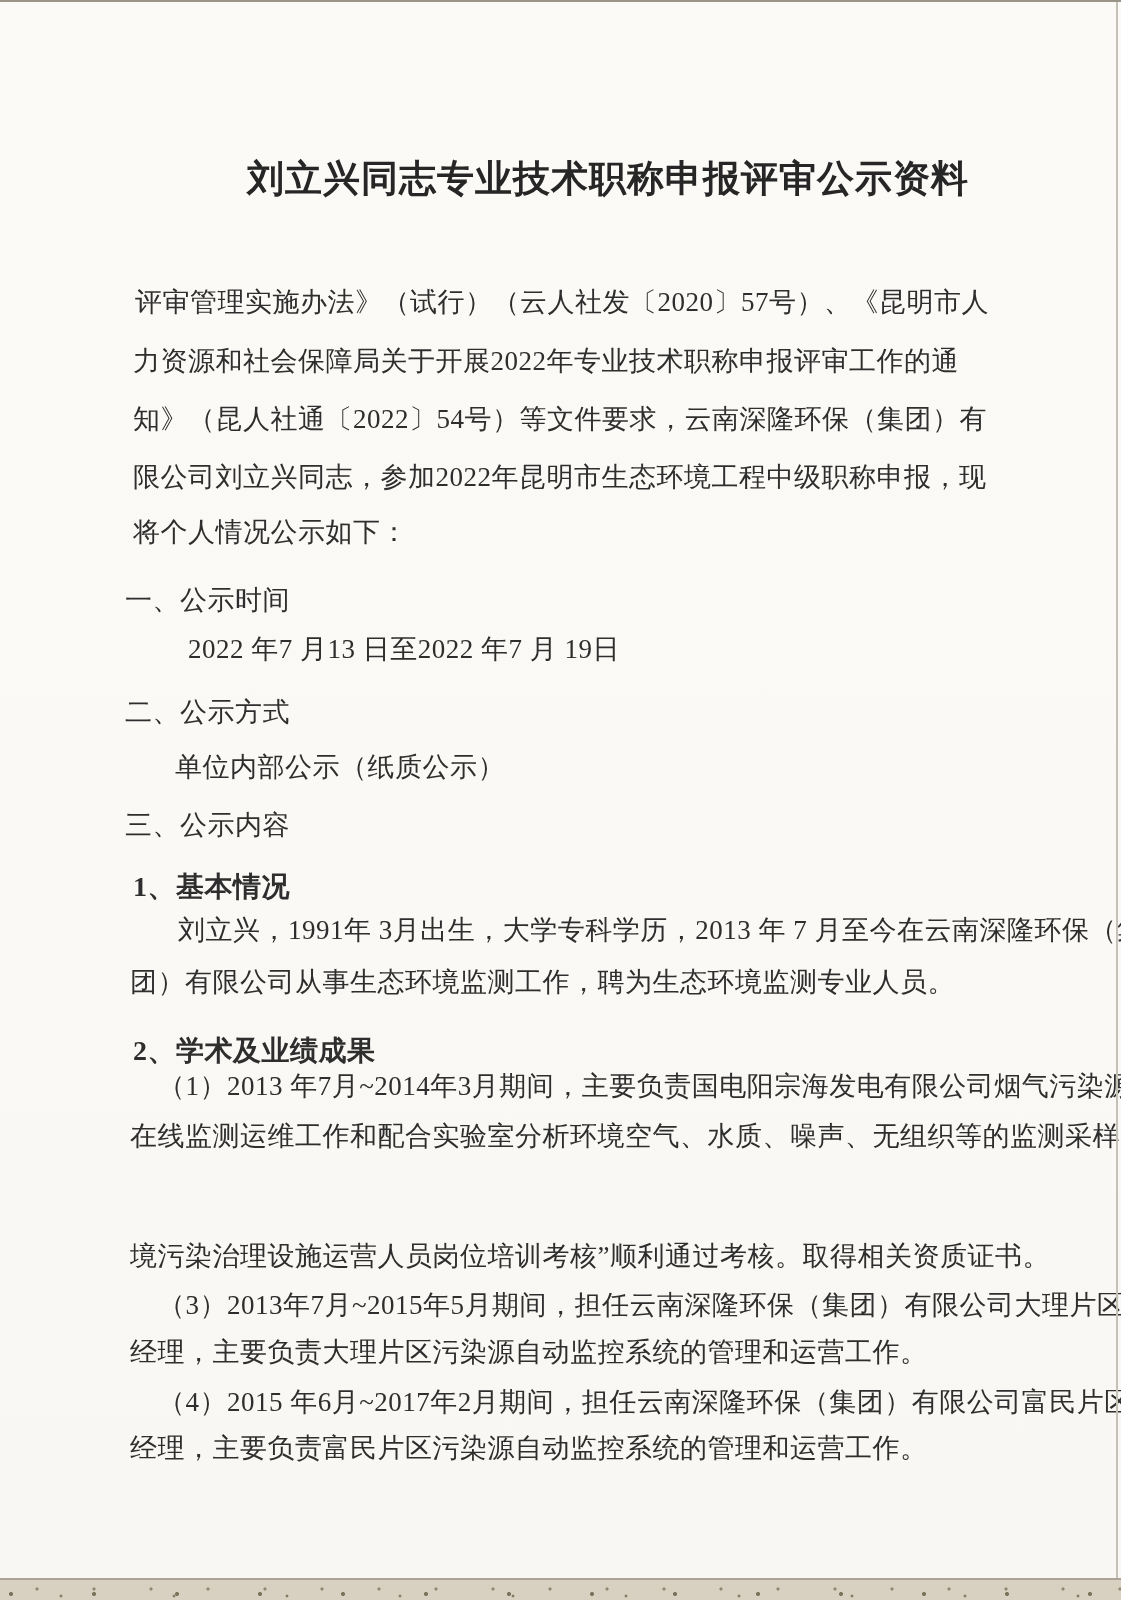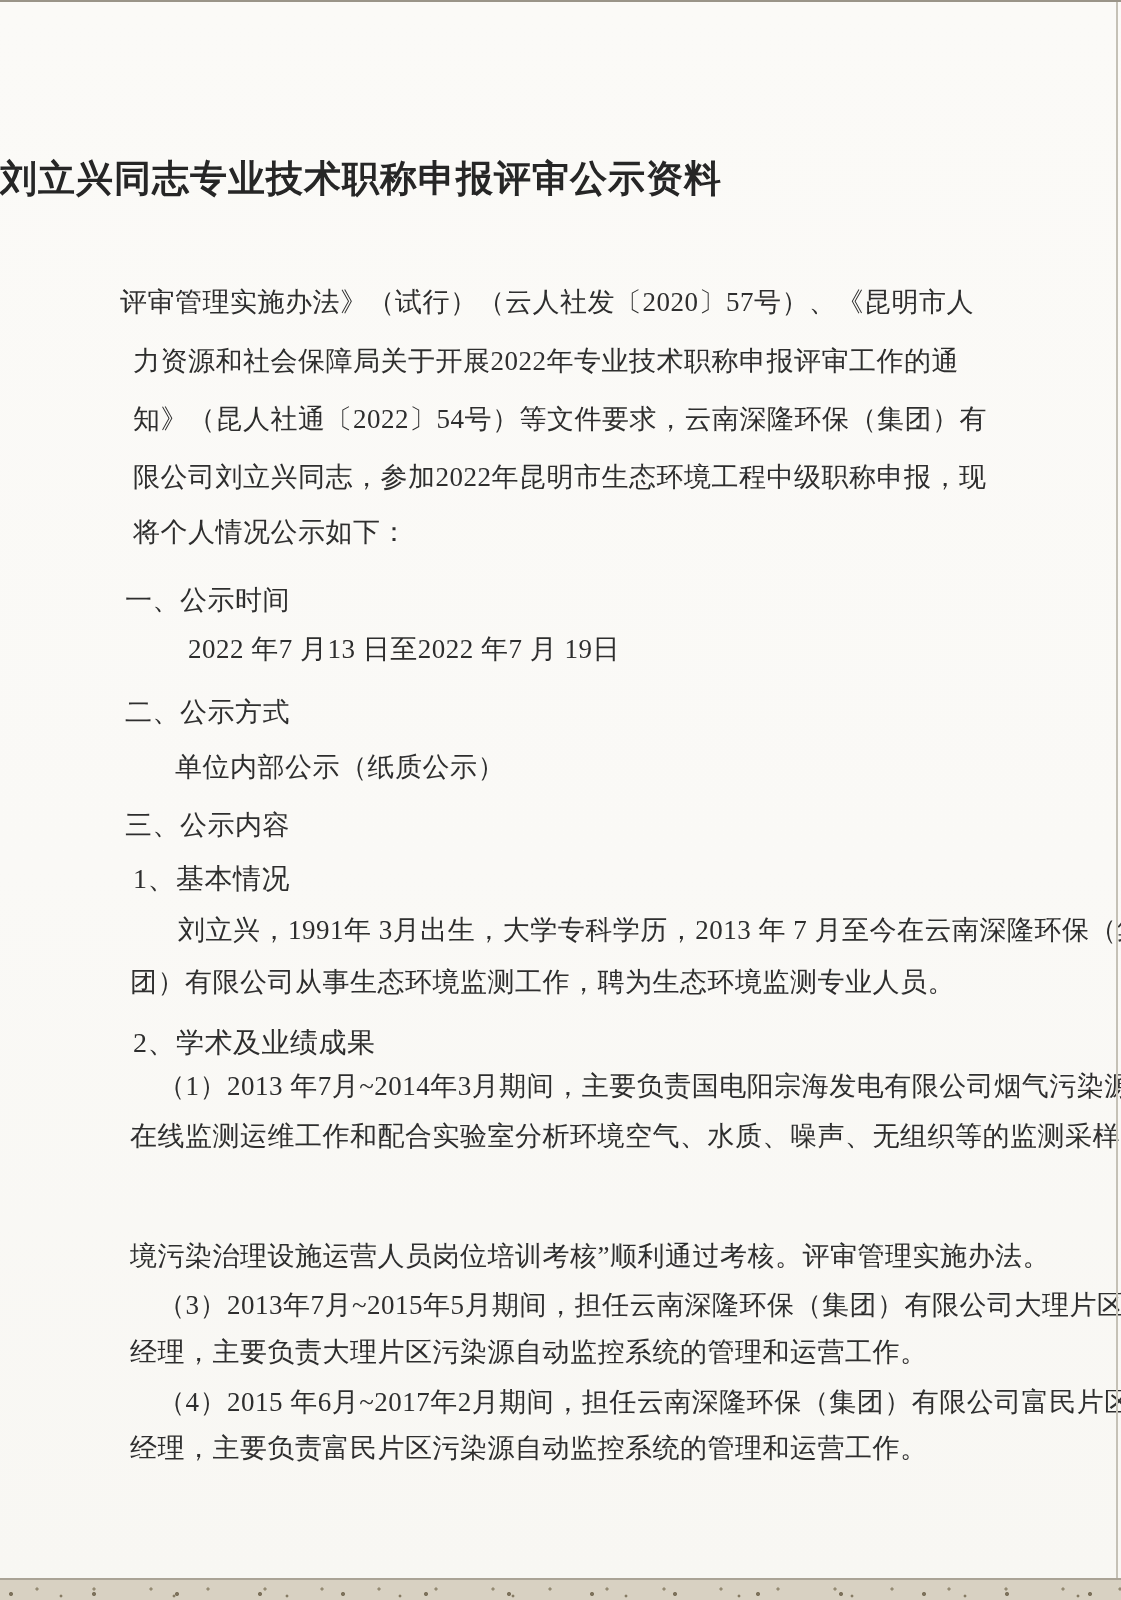--- a/index.html
+++ b/index.html
@@ -37,40 +37,40 @@
   }
   .line {
     position: absolute;
     white-space: nowrap;
     color: #2e2e2e;
     font-size: 27px;
     letter-spacing: 0.5px;
   }
   .title {
     left: 0; width: 969px;
-    text-align: left;
+    text-align: right;
     font-size: 37px;
     font-weight: 600;
     color: #262626;
     letter-spacing: 1px;
   }
-  .bold-head { font-weight: 400; font-size: 28px; }
+  .bold-head { font-weight: 700; font-size: 28px; margin-top: 8px; }
   .u {
     text-decoration-thickness: 1.5px;
     text-underline-offset: 5px;
   }
 </style>
 </head>
 <body>
 
 <div class="page">
 
   <div class="line title" style="top:152px">刘立兴同志专业技术职称申报评审公示资料</div>
 
-  <div class="line" style="top:282px;left:120px">评审管理实施办法》（试行）（云人社发〔2020〕57号）、《昆明市人</div>
+  <div class="line" style="top:282px;left:135px">评审管理实施办法》（试行）（云人社发〔2020〕57号）、《昆明市人</div>
   <div class="line" style="top:341px;left:133px">力资源和社会保障局关于开展2022年专业技术职称申报评审工作的通</div>
   <div class="line" style="top:399px;left:133px">知》（昆人社通〔2022〕54号）等文件要求，云南深隆环保（集团）有</div>
   <div class="line" style="top:457px;left:133px">
     <span>限公司</span><span class="u">刘立兴</span><span>同志，参加2022年昆明市生态环境工程中级职称申报，现</span>
   </div>
   <div class="line" style="top:512px;left:133px">将个人情况公示如下：</div>
 
   <div class="line" style="top:580px;left:125px">一、公示时间</div>
 
   <div class="line" style="top:629px;left:188px">
@@ -82,21 +82,21 @@
 
   <div class="line" style="top:805px;left:125px">三、公示内容</div>
 
   <div class="line bold-head" style="top:858px;left:133px">1、基本情况</div>
   <div class="line" style="top:910px;left:178px">刘立兴，1991年 3月出生，大学专科学历，2013 年 7 月至今在云南深隆环保（集</div>
   <div class="line" style="top:962px;left:130px">团）有限公司从事生态环境监测工作，聘为生态环境监测专业人员。</div>
 
   <div class="line bold-head" style="top:1022px;left:133px">2、学术及业绩成果</div>
   <div class="line" style="top:1066px;left:158px">（1）2013 年7月~2014年3月期间，主要负责国电阳宗海发电有限公司烟气污染源</div>
   <div class="line" style="top:1116px;left:130px">在线监测运维工作和配合实验室分析环境空气、水质、噪声、无组织等的监测采样。</div>
-  <div class="line" style="top:1236px;left:130px">境污染治理设施运营人员岗位培训考核”顺利通过考核。评审管理实施办法。</div>
+  <div class="line" style="top:1236px;left:130px">境污染治理设施运营人员岗位培训考核”顺利通过考核。取得相关资质证书。</div>
   <div class="line" style="top:1285px;left:158px">（3）2013年7月~2015年5月期间，担任云南深隆环保（集团）有限公司大理片区</div>
   <div class="line" style="top:1332px;left:130px">经理，主要负责大理片区污染源自动监控系统的管理和运营工作。</div>
   <div class="line" style="top:1382px;left:158px">（4）2015 年6月~2017年2月期间，担任云南深隆环保（集团）有限公司富民片区</div>
   <div class="line" style="top:1428px;left:130px">经理，主要负责富民片区污染源自动监控系统的管理和运营工作。</div>
 
   <div class="right-edge"></div>
 </div>
 
 <div class="scan-strip"></div>
 

